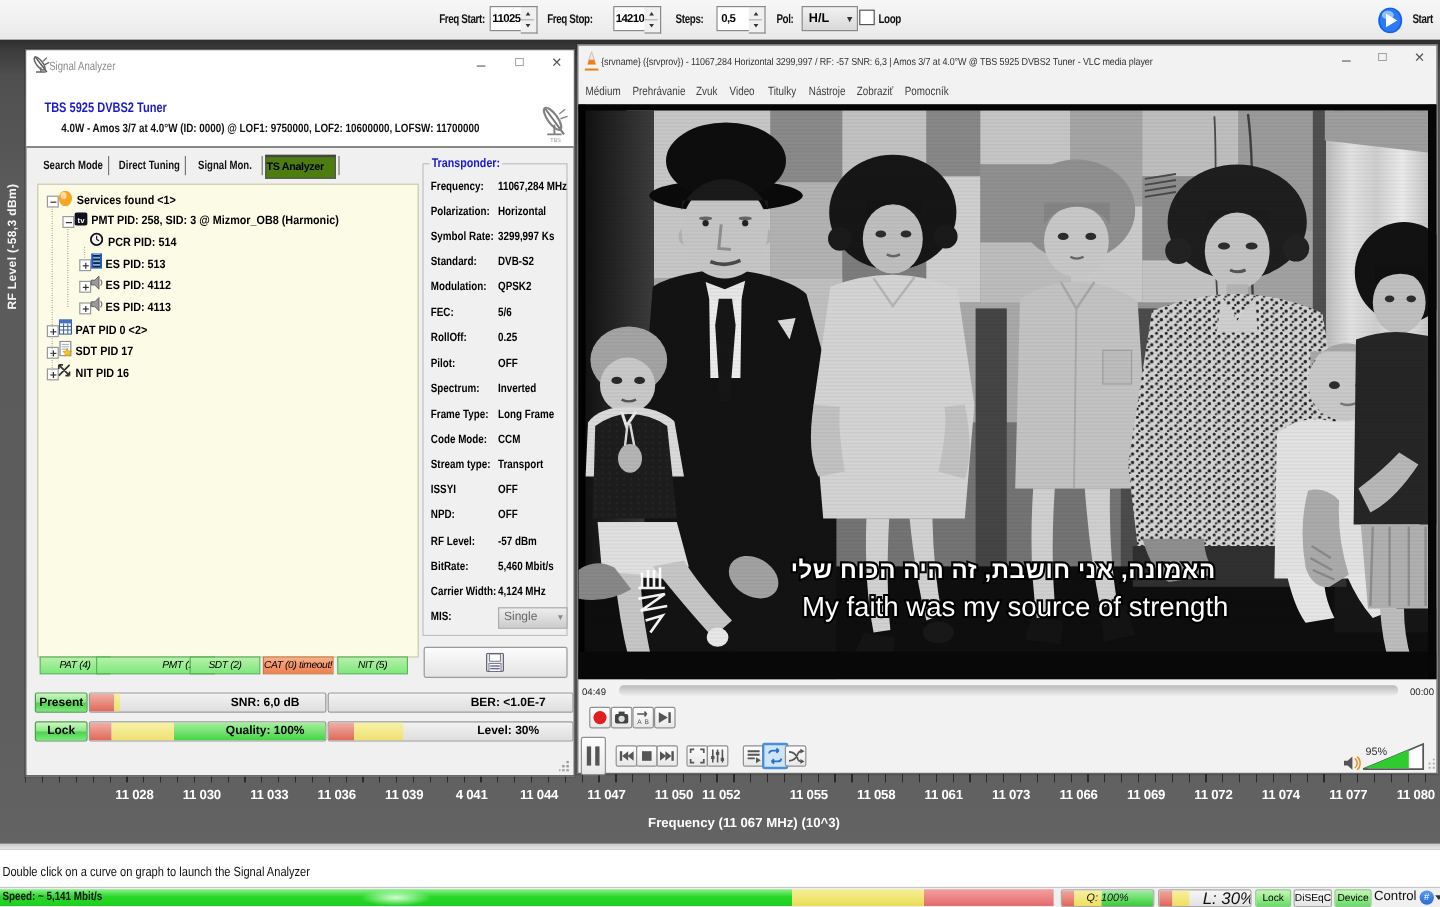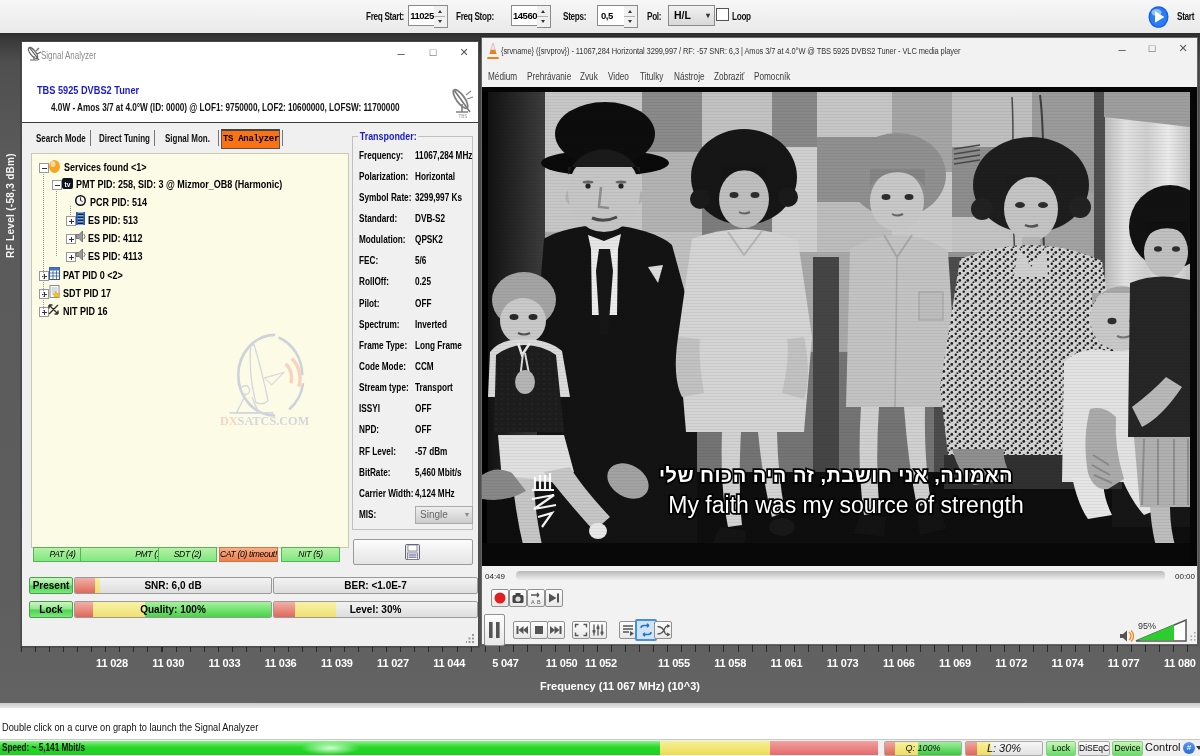--- a/index.html
+++ b/index.html
@@ -37,21 +37,21 @@
 
 #sa{left:21px;top:41px;width:456px;height:604px;}
 #saHead{left:0;top:0;width:456px;height:80px;background:#fff;border-bottom:1px solid #3c3c3c;}
 #saTitleTxt{left:19px;top:8px;font-size:10px;color:#8a8a8a;transform:scaleX(0.8);transform-origin:0 0;white-space:nowrap;}
 #saBlue{left:15px;top:42px;font-size:11.5px;font-weight:bold;color:#1a1acc;letter-spacing:0px;transform:scaleX(0.8);transform-origin:0 0;white-space:nowrap;}
 #saSub{left:29px;top:60px;font-size:10px;font-weight:bold;color:#111;letter-spacing:0px;transform:scaleX(0.82);transform-origin:0 0;white-space:nowrap;}
 
 .tab{top:91px;font-size:10px;font-weight:bold;color:#111;letter-spacing:0;transform:scaleX(0.8);transform-origin:0 0;white-space:nowrap;}
 .tabsep{top:88px;width:1px;height:16px;background:#777;}
 #tabbox{left:199px;top:87px;width:57px;height:17px;border:1px solid #555;border-top:2px solid #444;
-  background:#f97316;text-align:right;line-height:16px;font-size:9px;font-weight:bold;letter-spacing:-0.3px;font-family:Liberation Mono, monospace;}
+  background:#4d7c0f;text-align:left;line-height:16px;font-size:9px;font-weight:bold;letter-spacing:-0.3px;}
 
 #tree{left:9px;top:111px;width:316px;height:393px;background:#fbfbe6;border:1px solid #c9c9b0;}
 .trow{position:absolute;font-size:10px;font-weight:bold;color:#000;letter-spacing:0;transform:scaleX(0.9);transform-origin:0 0;white-space:nowrap;}
 .expbox{position:absolute;width:8px;height:8px;background:#fff;border:1px solid #999;}
 .expbox:before{content:"";position:absolute;left:1.5px;top:3.5px;width:5px;height:1px;background:#333;}
 .expbox.plus:after{content:"";position:absolute;left:3.5px;top:1.5px;width:1px;height:5px;background:#333;}
 
 #tpbox{left:330px;top:94px;width:119px;height:392px;border:1px solid #c0c0c0;}
 #tplabel{left:336px;top:88px;font-size:10.5px;font-weight:bold;color:#1a1acc;background:#f0f0f0;padding:0 2px;letter-spacing:0;transform:scaleX(0.85);transform-origin:0 0;}
 .tpl{position:absolute;left:337px;font-size:10px;font-weight:bold;color:#000;letter-spacing:0;transform:scaleX(0.82);transform-origin:0 0;white-space:nowrap;}
@@ -60,21 +60,21 @@
 .gbtn{position:absolute;top:505px;width:57px;height:13px;border:1px solid #57b557;
   background:linear-gradient(180deg,#b8f0a8,#7ee87e);font-size:8.5px;font-style:italic;
   text-align:center;line-height:12px;color:#000;white-space:nowrap;letter-spacing:-0.3px;}
 
 .bigbtn{position:absolute;width:42px;height:15px;border:1px solid #4aa04a;border-radius:2px;
   background:linear-gradient(180deg,#ccf6c2 0%,#8fe98a 45%,#4fd34f 55%,#7ce87c 100%);
   font-size:10px;font-weight:bold;text-align:center;line-height:15px;}
 .bar{position:absolute;height:15px;border:1px solid #9a9a9a;border-radius:2px;
   background:linear-gradient(180deg,#f2f2f2,#dedede);font-size:10px;font-weight:bold;text-align:center;line-height:15px;overflow:hidden;}
 .seg{position:absolute;top:0;height:15px;}
-.bartext{position:absolute;left:0;top:0;width:100%;}
+.bartext{position:absolute;left:0;top:0;width:100%;padding-left:48px;}
 #saStatus{left:0;top:578px;width:447px;height:26px;background:#f0f0f0;border-top:1px solid #aaa;
   font-size:11px;color:#111;line-height:22px;padding-left:7px;}
 
 #vlc{left:481px;top:37px;width:715px;height:606px;border:1px solid #666;background:#f2f2f2;}
 #vlcTitle{left:19px;top:8px;font-size:8.5px;color:#333;letter-spacing:-0.1px;transform:scaleX(0.88);transform-origin:0 0;white-space:nowrap;}
 .menu{top:33px;font-size:10px;color:#3c3c3c;letter-spacing:0;transform:scaleX(0.82);transform-origin:0 0;white-space:nowrap;}
 #video{left:0;top:49px;width:715px;height:479px;background:#0d0d0d;}
 .vbtn{position:absolute;width:16px;height:16px;border:1px solid #909090;border-radius:2px;
   background:linear-gradient(180deg,#fdfdfd,#e8e8e8);}
 </style>
@@ -83,23 +83,23 @@
 
 <div class="abs" id="chart"></div>
 <div class="abs" id="rflabel">RF Level (-58,3 dBm)</div>
 <div class="abs" id="ticks"></div>
 <div class="abs" id="xlabels">
     <div class="abs xtick" style="left: 82px;">11 028</div>
     <div class="abs xtick" style="left: 138.2px;">11 030</div>
     <div class="abs xtick" style="left: 194.4px;">11 033</div>
     <div class="abs xtick" style="left: 250.6px;">11 036</div>
     <div class="abs xtick" style="left: 306.8px;">11 039</div>
-    <div class="abs xtick" style="left: 363px;">11 027</div>
+    <div class="abs xtick" style="left: 363px;">4 041</div>
     <div class="abs xtick" style="left: 419.2px;">11 044</div>
-    <div class="abs xtick" style="left: 475.4px;">5 047</div>
+    <div class="abs xtick" style="left: 475.4px;">11 047</div>
     <div class="abs xtick" style="left: 531.6px;">11 050</div>
     <div class="abs xtick" style="left: 571px;">11 052</div>
     <div class="abs xtick" style="left: 644px;">11 055</div>
     <div class="abs xtick" style="left: 700.2px;">11 058</div>
     <div class="abs xtick" style="left: 756.4px;">11 061</div>
     <div class="abs xtick" style="left: 812.6px;">11 073</div>
     <div class="abs xtick" style="left: 868.8px;">11 066</div>
     <div class="abs xtick" style="left: 925px;">11 069</div>
     <div class="abs xtick" style="left: 981.2px;">11 072</div>
     <div class="abs xtick" style="left: 1037.4px;">11 074</div>
@@ -117,38 +117,38 @@
   <div class="abs" style="left:2px;top:2px;font-size:10px;font-weight:bold;color:#111;letter-spacing:0;transform:scaleX(0.82);transform-origin:0 0;">Speed: ~ 5,141 Mbit/s</div>
   <div class="abs" style="left:884px;top:1px;width:76px;height:13px;border:1px solid #aaa;border-radius:2px;background:linear-gradient(180deg,#f6f6f6,#e2e2e2);overflow:hidden;">
     <div class="abs" style="left:0;top:0;width:10px;height:13px;background:linear-gradient(180deg,#f0a8a0,#e06858);"></div>
     <div class="abs" style="left:10px;top:0;width:23px;height:13px;background:linear-gradient(180deg,#f8f0a0,#eede60);"></div>
     <div class="abs" style="left:33px;top:0;width:43px;height:13px;background:linear-gradient(180deg,#a0eea0,#38cc38);"></div>
     <div class="abs" style="left:0;top:0;width:76px;font-size:9px;font-style:italic;text-align:center;line-height:13px;color:#111;">Q: 100%</div>
   </div>
   <div class="abs" style="left:965px;top:1px;width:76px;height:13px;border:1px solid #aaa;border-radius:2px;background:linear-gradient(180deg,#f6f6f6,#e2e2e2);overflow:hidden;">
     <div class="abs" style="left:0;top:0;width:11px;height:13px;background:linear-gradient(180deg,#f0a8a0,#e06858);"></div>
     <div class="abs" style="left:11px;top:0;width:14px;height:13px;background:linear-gradient(180deg,#f8f0a0,#eede60);"></div>
-    <div class="abs" style="left:0;top:0;width:76px;font-size:11px;font-style:italic;text-align:center;line-height:13px;color:#111;">L: 30%</div>
+    <div class="abs" style="left:0;top:0;width:76px;font-size:14px;font-style:italic;text-align:center;line-height:13px;color:#111;padding-left:20px;">L: 30%</div>
   </div>
   <div class="abs" style="left:1046px;top:1px;width:28px;height:13px;border:1px solid #8c8;border-radius:2px;background:linear-gradient(180deg,#c8f6b8,#66dd66);font-size:8.5px;text-align:center;line-height:12px;">Lock</div>
   <div class="abs" style="left:1078px;top:1px;width:30px;height:13px;border:1px solid #aaa;border-radius:2px;background:linear-gradient(180deg,#fafafa,#e4e4e4);font-size:8.5px;text-align:center;line-height:12px;">DiSEqC</div>
   <div class="abs" style="left:1112px;top:1px;width:29px;height:13px;border:1px solid #8c8;border-radius:2px;background:linear-gradient(180deg,#c8f6b8,#66dd66);font-size:8.5px;text-align:center;line-height:12px;">Device</div>
   <div class="abs" style="left:1145px;top:1px;font-size:11px;color:#111;">Control</div>
   <div class="abs" style="left:1183px;top:2px;width:12px;height:12px;border-radius:6px;background:linear-gradient(180deg,#5a9af0,#2a6ad8);color:#fff;font-size:8px;text-align:center;line-height:12px;">#</div>
   <div class="abs" style="left:1196px;top:6px;width:0;height:0;border-left:3px solid transparent;border-right:3px solid transparent;border-top:4px solid #333;"></div>
 </div>
 
 <div class="abs" id="toolbar">
   <div class="abs lbl" style="left:366px;">Freq Start:</div>
   <div class="abs spin" style="left:408px;width:26px;">11025</div>
   <div class="abs spinbtns" style="left:434px;">
       <i></i>
     </div>
   <div class="abs lbl" style="left:456px;">Freq Stop:</div>
-  <div class="abs spin" style="left:511px;width:26px;">14560</div>
+  <div class="abs spin" style="left:511px;width:26px;">14210</div>
   <div class="abs spinbtns" style="left:537px;">
       <i></i>
     </div>
   <div class="abs lbl" style="left:563px;">Steps:</div>
   <div class="abs spin" style="left:597px;text-align:left;padding-left:3px;width:24px;">0,5</div>
   <div class="abs spinbtns" style="left:624px;">
       <i></i>
     </div>
   <div class="abs lbl" style="left:647px;">Pol:</div>
   <div class="abs" style="left:668px;top:5px;width:40px;height:19px;border:1px solid #8a8a8a;background:linear-gradient(180deg,#f2f2f2,#d8d8d8);font-size:10.5px;font-weight:bold;line-height:19px;padding-left:5px;">H/L<span style="position:absolute;right:4px;top:0;color:#333;font-size:8px;">▾</span></div>
@@ -248,33 +248,20 @@
           <rect x="0.5" y="0.5" width="10" height="3" fill="#4472c4"></rect>
           <path d="M0.5,6 H10.5 M0.5,9 H10.5 M4,3.5 V12.5 M7.5,3.5 V12.5" stroke="#345a9a" stroke-width="0.8"></path>
         </svg></div>
       <div class="abs" style="left: 17px; top: 130px;"><svg width="11" height="13" viewBox="0 0 11 13">
           <rect x="1" y="0.5" width="9" height="12" fill="#fdfdfd" stroke="#889"></rect>
           <path d="M2.5,3 H8.5 M2.5,5 H8.5 M2.5,7 H7" stroke="#9ab" stroke-width="0.8"></path>
           <path d="M7,6.2 L8.2,8.6 L10.8,8.9 L8.9,10.7 L9.4,13 L7,11.8 L4.9,13 L5.4,10.7 L3.5,8.9 L6,8.6 Z" fill="#f7c520" stroke="#c89000" stroke-width="0.5"></path>
         </svg></div>
       <div class="abs" style="left: 16px; top: 148px;"><svg width="11" height="13" viewBox="0 0 11 13">
           <path d="M1,2 L10,11 M1,11 L10,2 M1,2 L1,5.5 M1,2 L4.5,2 M10,11 L10,7.5 M10,11 L6.5,11" stroke="#333" stroke-width="1.4" fill="none"></path>
-        </svg></div>
-      <div class="abs" style="left: 187px; top: 178px; opacity: 0.34;"><svg width="92" height="97" viewBox="0 0 105 110">
-          <path d="M64,3 A42,46 0 1 0 64,95" stroke="#7a86c8" stroke-width="3" fill="none"></path>
-          <path d="M68,6 A42,46 0 0 1 95,49" stroke="#7a86c8" stroke-width="3" fill="none"></path>
-          <path d="M96,58 A42,46 0 0 1 80,88" stroke="#7a86c8" stroke-width="3" fill="none"></path>
-          <path d="M83,30 A28,30 0 0 1 91,62" stroke="#f08a78" stroke-width="4" fill="none"></path>
-          <path d="M76,36 A18,20 0 0 1 82,58" stroke="#f08a78" stroke-width="4" fill="none"></path>
-          <path d="M40,14 Q48,40 56,78 Q50,84 42,80 Q34,50 36,16 Z" stroke="#8a94cc" stroke-width="1.5" fill="none"></path>
-          <path d="M52,52 L74,46 L60,60 Z" stroke="#8a94cc" stroke-width="1.2" fill="none"></path>
-          <circle cx="30" cy="66" r="5" stroke="#8a94cc" stroke-width="1.5" fill="none"></circle>
-          <path d="M30,72 Q24,84 20,92 L46,92 Q40,82 38,74" stroke="#8a94cc" stroke-width="1.5" fill="none"></path>
-          <path d="M12,92 L62,92" stroke="#8a94cc" stroke-width="2"></path>
-          <text x="52" y="106" font-family="Liberation Serif" font-size="14" font-weight="bold" text-anchor="middle"><tspan fill="#e89080">DX</tspan><tspan fill="#8a94c4">SATCS.COM</tspan></text>
         </svg></div>
     </div>
 
   <div class="abs" id="tpbox"></div>
   <div class="abs" id="tplabel">Transponder:</div>
   <div class="abs" id="tprows">
       <div class="tpl" style="top: 107.5px;">Frequency:</div>
       <div class="tpv" style="top: 107.5px;">11067,284 MHz</div>
       <div class="tpl" style="top: 128.65px;">Polarization:</div>
       <div class="tpv" style="top: 128.65px;">Horizontal</div>

